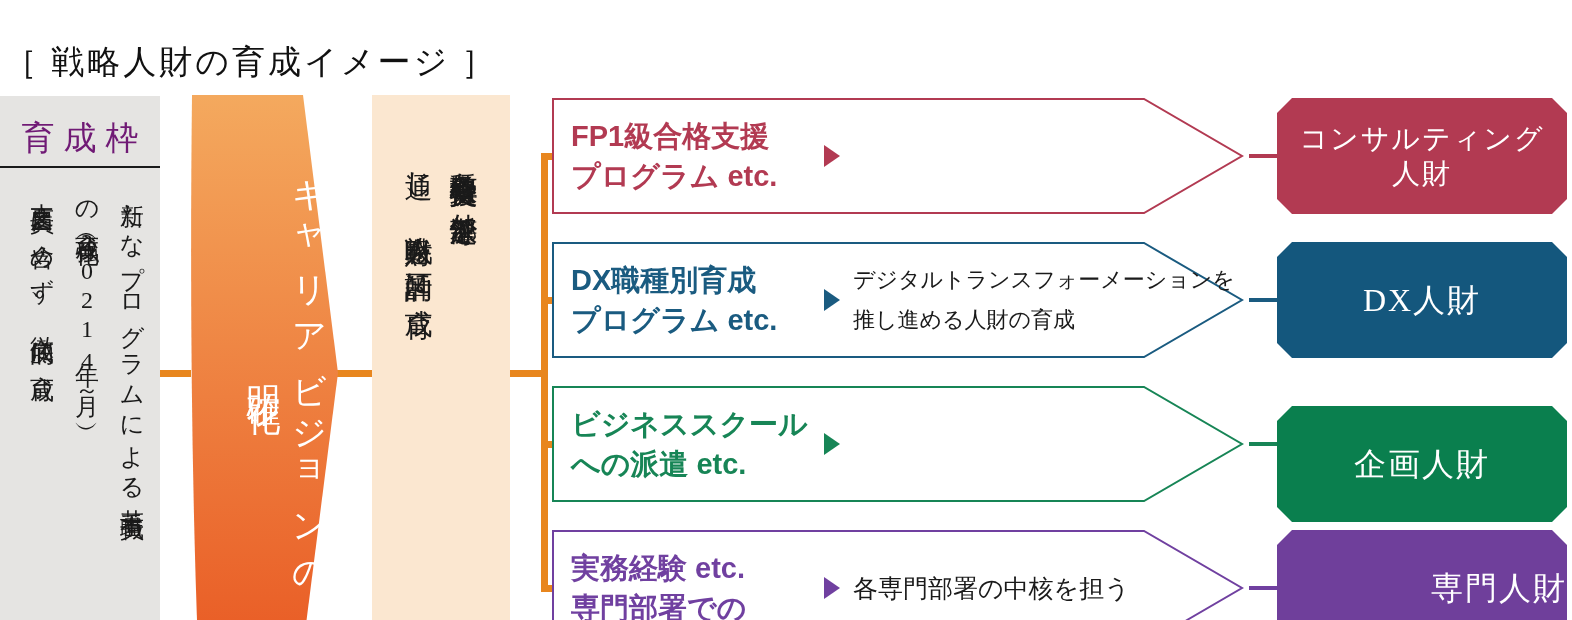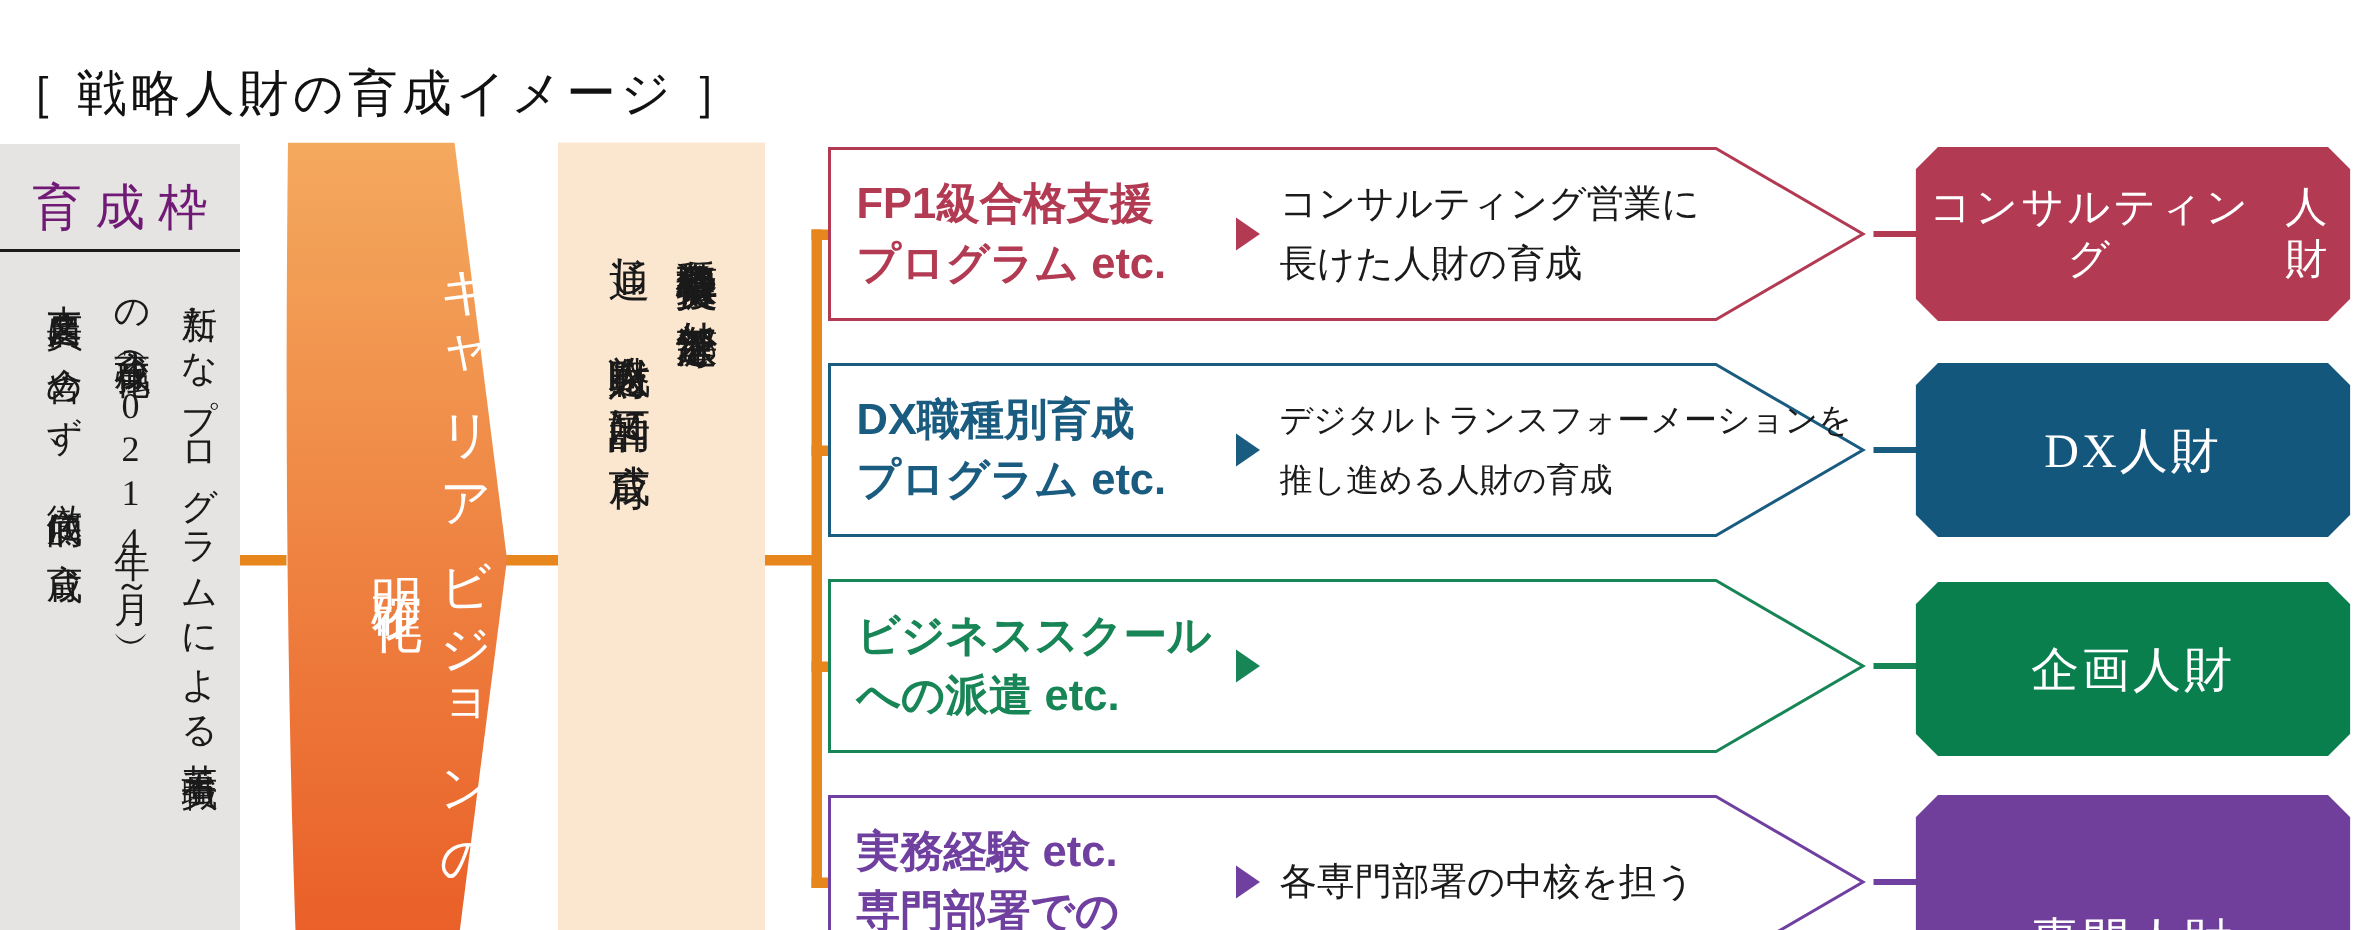--- a/index.html
+++ b/index.html
@@ -76,21 +76,21 @@
   .prog-name span,.prog-desc span,.label-box span{display:block;}
 
   
   .label-link{position:absolute;left:1249px;width:29px;height:4px;background:var(--c);}
 
   
   .label-box{
     position:absolute;left:1277px;width:290px;height:116px;background:var(--bg);
     clip-path:polygon(15px 0,calc(100% - 15px) 0,100% 15px,100% calc(100% - 15px),
       calc(100% - 15px) 100%,15px 100%,0 calc(100% - 15px),0 15px);
-    display:flex;flex-direction:row;align-items:center;justify-content:center;
+    display:flex;flex-direction:column;align-items:center;justify-content:center;
     color:#fff;font-size:32px;line-height:38px;text-align:center;letter-spacing:2px;
   }
   .label-box.two-line{font-size:28px;line-height:35px;}
 
   .bottom-rule{position:absolute;left:0;top:616px;width:1572px;height:3px;background:#1a1a1a;}
 </style>
 </head>
 <body>
 
 <div class="stage">
@@ -139,24 +139,20 @@
 
   <div class="row sans r0" style="top:62px;">
     <svg viewBox="0 0 692 116" preserveAspectRatio="none">
       <polygon points="1,1 592,1 690,58 592,115 1,115"></polygon>
     </svg>
     <div class="prog-name">
       <span>FP1級合格支援</span>
       <span>プログラム etc.</span>
     </div>
     <div class="tri"></div>
-    <div class="prog-desc">
-      <span>コンサルティング営業に</span>
-      <span>長けた人財の育成</span>
-    </div>
   </div>
   <div class="label-link r0" style="top:118px;"></div>
   <div class="label-box serif r0 two-line" style="top:62px;">
     <span>コンサルティング</span>
     <span>人財</span>
   </div>
 
   <div class="row sans r1 desc-sm" style="top:206px;">
     <svg viewBox="0 0 692 116" preserveAspectRatio="none">
       <polygon points="1,1 592,1 690,58 592,115 1,115"></polygon>
@@ -181,21 +177,21 @@
     <svg viewBox="0 0 692 116" preserveAspectRatio="none">
       <polygon points="1,1 592,1 690,58 592,115 1,115"></polygon>
     </svg>
     <div class="prog-name">
       <span>ビジネススクール</span>
       <span>への派遣 etc.</span>
     </div>
     <div class="tri"></div>
   </div>
   <div class="label-link r2" style="top:406px;"></div>
-  <div class="label-box serif r2" style="top:352px;">
+  <div class="label-box serif r2" style="top:370px;">
     <span>企画人財</span>
     <span></span>
   </div>
 
   <div class="row sans r3" style="top:494px;">
     <svg viewBox="0 0 692 116" preserveAspectRatio="none">
       <polygon points="1,1 592,1 690,58 592,115 1,115"></polygon>
     </svg>
     <div class="prog-name">
       <span>実務経験 etc.</span>

